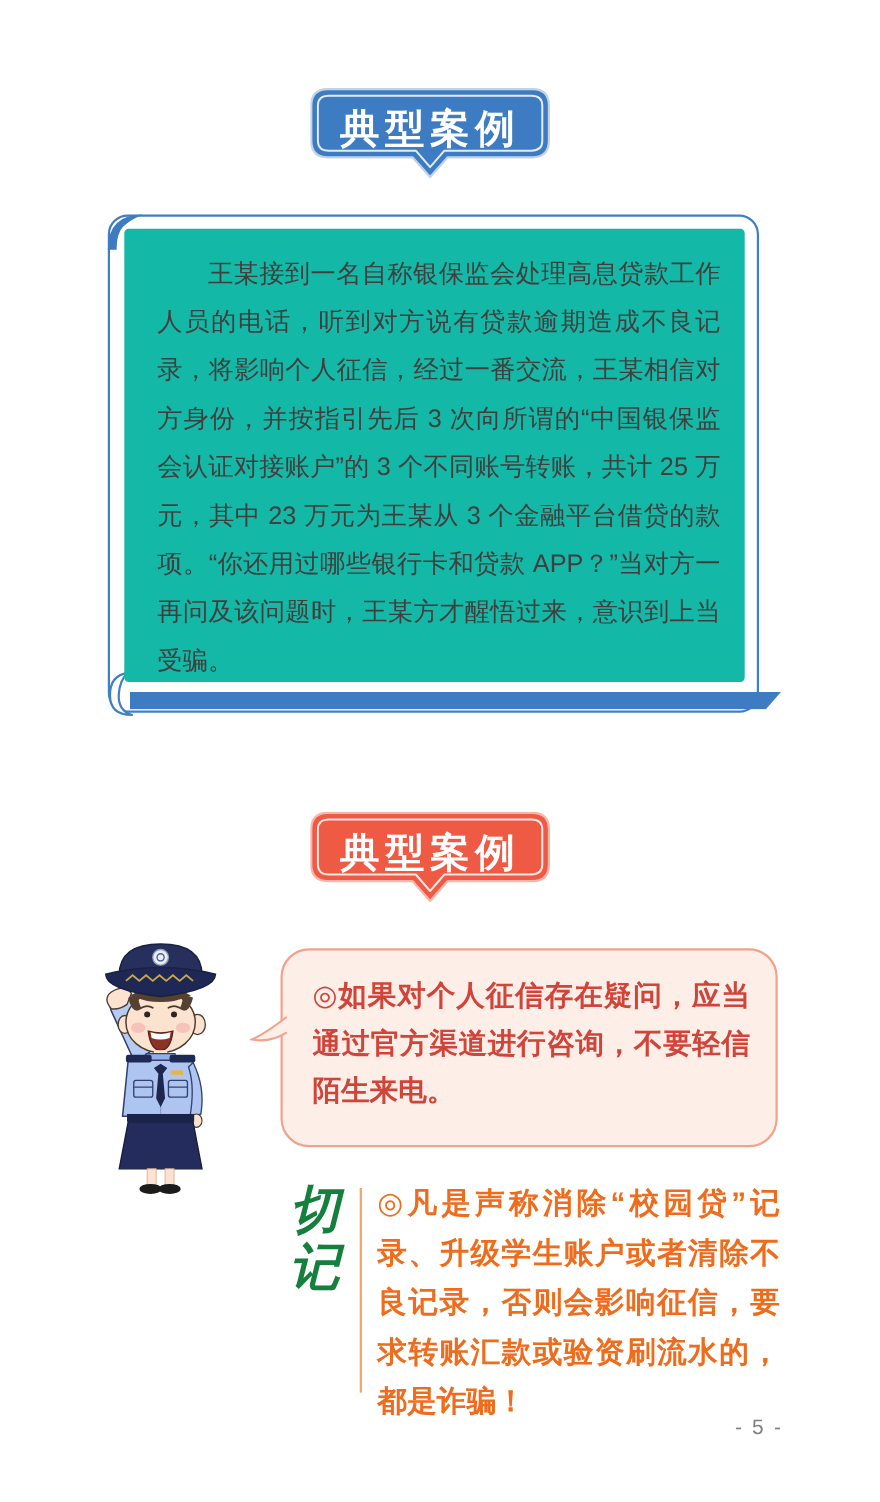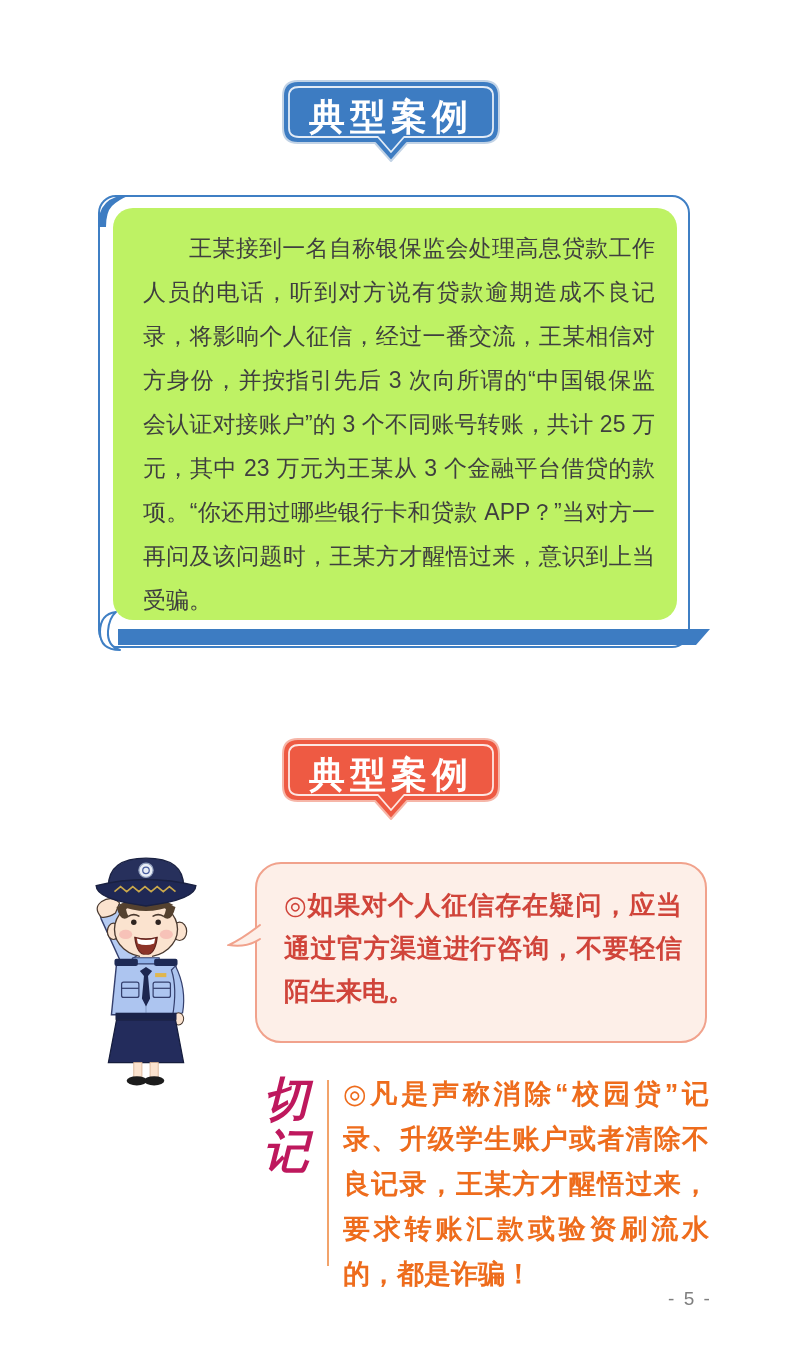--- a/index.html
+++ b/index.html
@@ -21,21 +21,21 @@
     font-weight:bold; font-size:36px; letter-spacing:5px; color:#ffffff;
   }
 
   
   .scroll-frame {
     position:absolute; left:98px; top:195px; width:592px; height:453px;
     background:#ffffff; border:2px solid #3f7fc4; border-radius:18px;
   }
   .scroll-inner {
     position:absolute; left:13px; top:11px; right:11px; bottom:26px;
-    background:#bef264; border-radius:20px;
+    background:#14b8a6; border-radius:4px;
   }
   .scroll-bar {
     position:absolute; left:18px; right:-22px; bottom:1px; height:16px;
     background:#3d7cc2;
     clip-path:polygon(0 0,100% 0,calc(100% - 14px) 100%,0 100%);
   }
   .corner-wedge { position:absolute; left:-4px; top:-4px; }
   .corner-curl  { position:absolute; left:-6px; bottom:-10px; }
   .case-text {
     position:absolute; left:30px; right:22px; top:18px;
@@ -56,21 +56,21 @@
     position:absolute; left:27px; right:23px; top:20px;
     font-size:26px; line-height:43px; font-weight:bold;
     color:#d0443a; text-align:justify;
   }
 
   
   .remember-title {
     position:absolute; left:260px; top:1074px; width:52px;
     font-family:"Liberation Serif","DejaVu Serif",serif;
     font-style:italic; font-weight:bold;
-    font-size:46px; line-height:52px; color:#be185d;
+    font-size:46px; line-height:52px; color:#15803d;
     text-align:center; word-break:break-all;
   }
   .remember-divider {
     position:absolute; left:327px; top:1080px; width:2px; height:186px;
     background:#f2a36b;
   }
   .remember-text {
     position:absolute; left:343px; top:1072px; width:366px;
     font-size:27px; line-height:45px; font-weight:bold;
     color:#ee6c1c; text-align:justify;
@@ -178,17 +178,17 @@
   <div class="bubble">
     <svg class="bubble-tail" width="34" height="32" viewBox="0 0 34 32">
       <path d="M33,3 Q15,17 2,23 Q19,26 33,17 Z" fill="#fdefe8"></path>
       <path d="M33,3 Q15,17 2,23 Q19,26 33,17" fill="none" stroke="#f1a28c" stroke-width="2" stroke-linecap="round"></path>
     </svg>
     <p class="bubble-text">◎如果对个人征信存在疑问，应当通过官方渠道进行咨询，不要轻信陌生来电。</p>
   </div>
 
   <div class="remember-title">切记</div>
   <div class="remember-divider"></div>
-  <p class="remember-text">◎凡是声称消除“校园贷”记录、升级学生账户或者清除不良记录，王某方才醒悟过来，要求转账汇款或验资刷流水的，都是诈骗！</p>
+  <p class="remember-text">◎凡是声称消除“校园贷”记录、升级学生账户或者清除不良记录，否则会影响征信，要求转账汇款或验资刷流水的，都是诈骗！</p>
 
   <div class="page-number">- 5 -</div>
 
 </div>
 
 </body></html>

